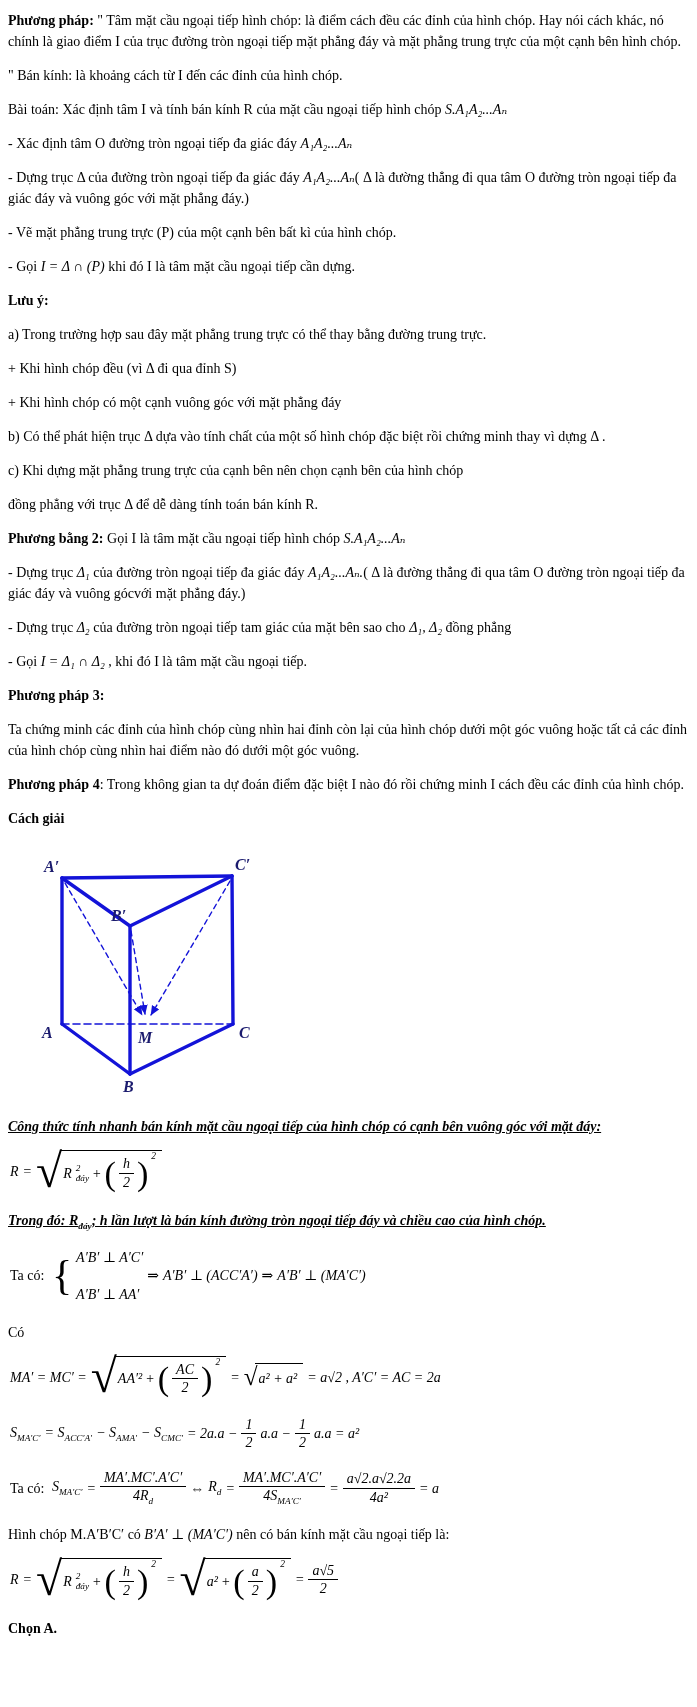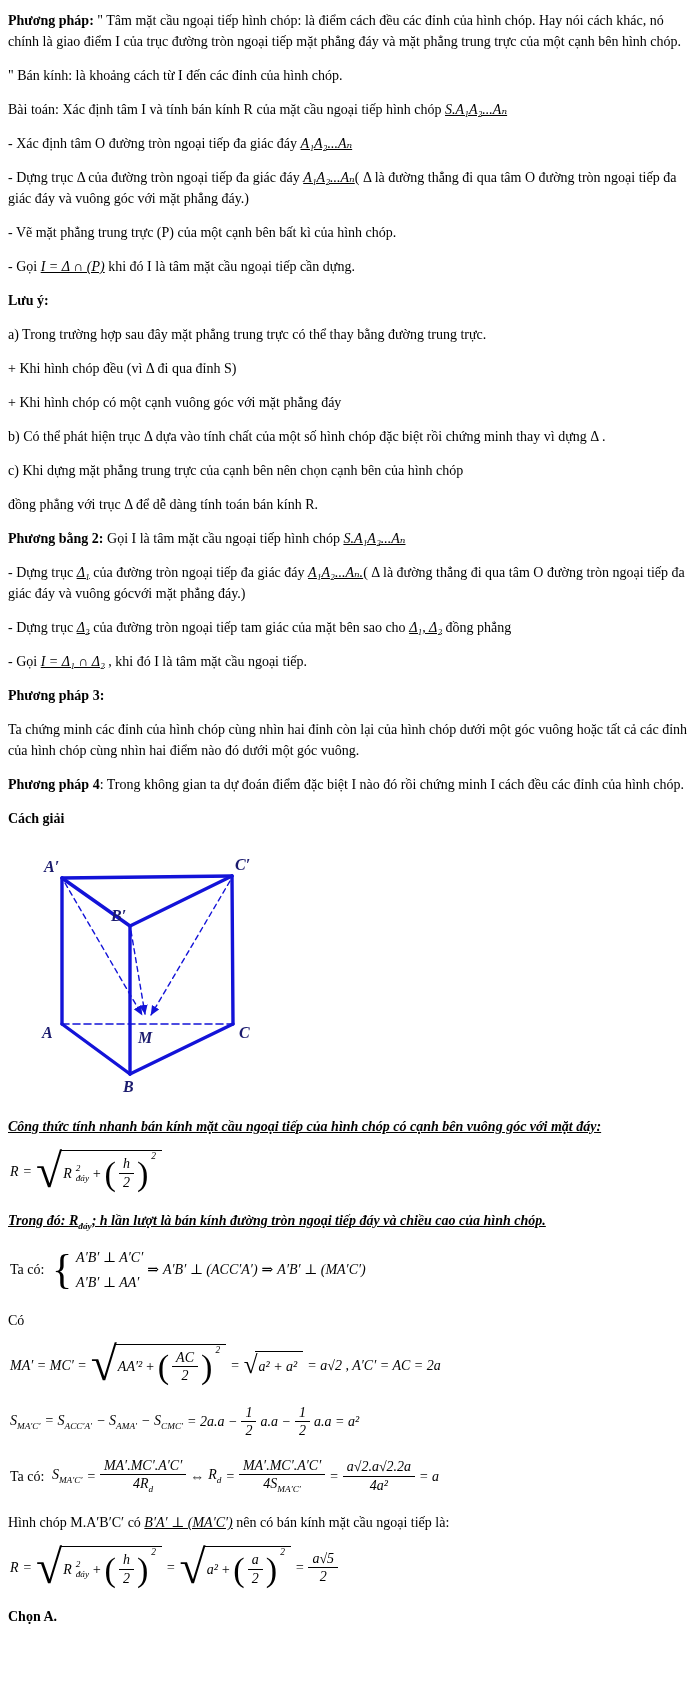--- a/index.html
+++ b/index.html
@@ -5,21 +5,21 @@
   html,body { margin:0; padding:0; background:#fff; }
   .page {
     width:697px; min-height:1707px; box-sizing:border-box;
     padding:10px 8px 12px 8px;
     font-family:"Liberation Serif","DejaVu Serif",serif;
     font-size:14px; line-height:1.5; color:#000;
   }
   p { margin:0 0 13px 0; }
   .b  { font-weight:bold; }
   .bi { font-weight:bold; font-style:italic;text-decoration:underline; }
-  .m  { font-style:italic;text-decoration:underline; }
+  .m  { font-style:italic; }
 
   
   .eq { display:flex; align-items:center; column-gap:4px; margin:12px 0 17px 2px; font-style:italic; }
   .eq .rm { font-style:normal;font-family:Liberation Serif, serif; }
   .tok { white-space:pre; }
 
   
   .frac { display:inline-flex; flex-direction:column; align-items:center; line-height:1.25; }
   .frac .fn { border-bottom:1.3px solid #000; padding:0 4px; }
   .frac .fd { padding:0 4px; }
@@ -35,21 +35,21 @@
   .bp { font-style:normal; font-weight:400; line-height:0.55; font-size:245%; }
   .gs { font-size:68%; line-height:1; align-self:flex-start; transform:translateY(-3px); }
 
   
   .ss { display:inline-flex; flex-direction:column; align-items:flex-start; font-size:66%; line-height:1.12; justify-content:center; margin-left:1px; }
 
   sub.msub { font-size:66%; }
 
   
   .brace { font-style:normal; font-weight:400; font-size:300%; line-height:0.7; }
-  .cases { display:inline-flex; flex-direction:column; row-gap:4px; }
+  .cases { display:inline-flex; flex-direction:column; row-gap:16px; }
 
   .figure { margin:4px 0 12px 20px; }
 </style>
 </head>
 <body>
 
 <div class="page">
 
   <p><span class="b">Phương pháp:</span><span> " Tâm mặt cầu ngoại tiếp hình chóp: là điểm cách đều các đỉnh của hình chóp. Hay nói cách khác, nó chính là giao điểm I của trục đường tròn ngoại tiếp mặt phẳng đáy và mặt phẳng trung trực của một cạnh bên hình chóp.</span></p>
 

